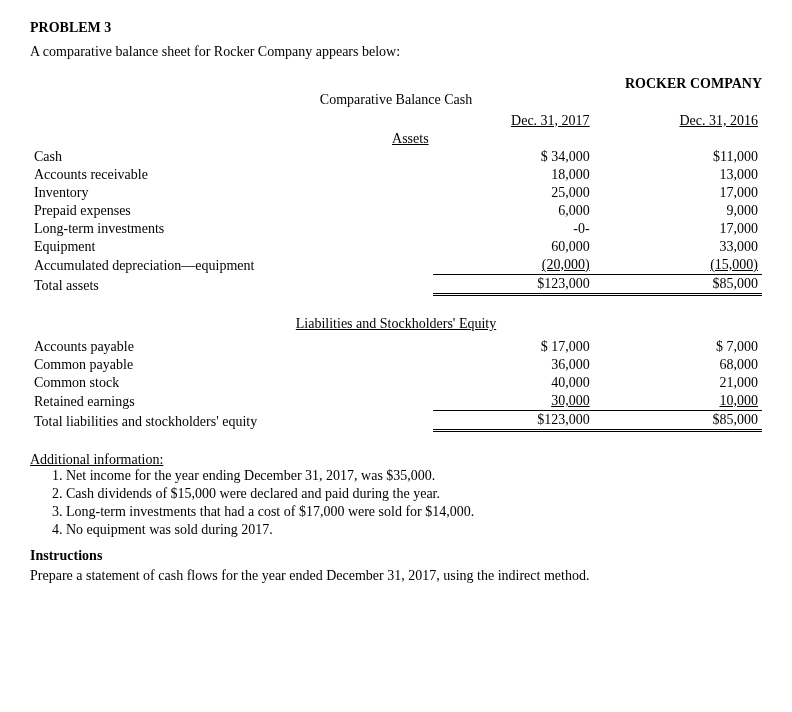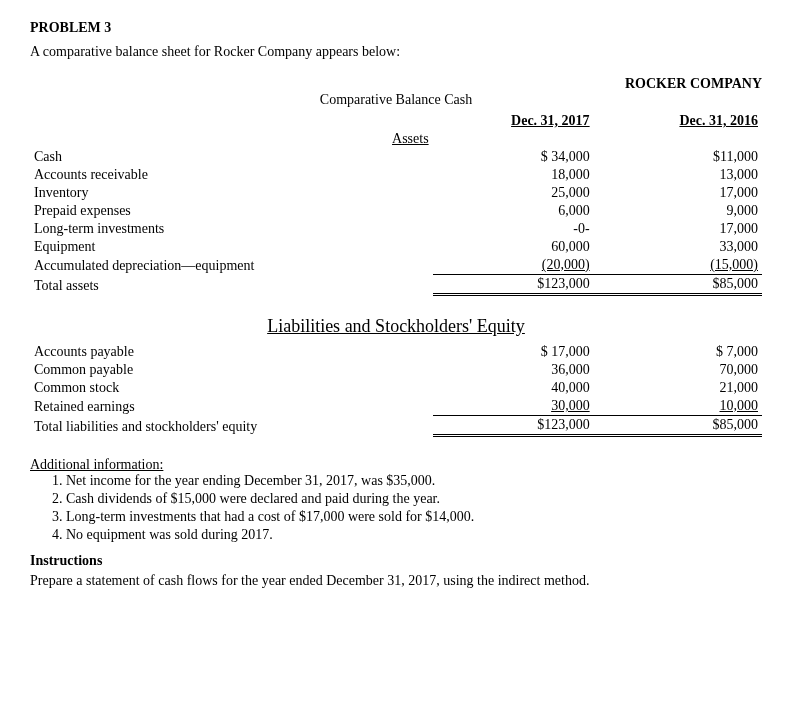--- a/index.html
+++ b/index.html
@@ -39,28 +39,28 @@
     .col-label { width: 55%; }
     .col-2017 { width: 22%; text-align: right; }
     .col-2016 { width: 23%; text-align: right; }
     .section-header {
       text-align: right;
       text-decoration: underline;
     }
     .date-header {
       text-align: right;
       text-decoration: underline;
-      font-weight: bold;
+      font-weight: normal;
     }
     .indented { padding-left: 30px; }
     .section-divider {
       text-align: center;
       text-decoration: underline;
       margin: 10px 0 6px 0;
-      font-size: 18px;
+      font-size: 14px;
     }
     .additional-info {
       margin-top: 10px;
       margin-bottom: 10px;
     }
     .additional-info .underline-title {
       text-decoration: underline;
       display: inline;
     }
     .additional-list {
@@ -162,21 +162,21 @@
   </colgroup>
   <tbody id="liabilities-body">
   <tr>
       <td>Accounts payable</td>
       <td class="col-2017" style="">$ 17,000</td>
       <td class="col-2016" style="">$ 7,000</td>
     </tr>
       <tr>
       <td>Common payable</td>
       <td class="col-2017" style="">36,000</td>
-      <td class="col-2016" style="">70,000</td>
+      <td class="col-2016" style="">68,000</td>
     </tr>
       <tr>
       <td>Common stock</td>
       <td class="col-2017" style="">40,000</td>
       <td class="col-2016" style="">21,000</td>
     </tr>
       <tr>
       <td>Retained earnings</td>
       <td class="col-2017" style="text-decoration:underline;">30,000</td>
       <td class="col-2016" style="text-decoration:underline;">10,000</td>

